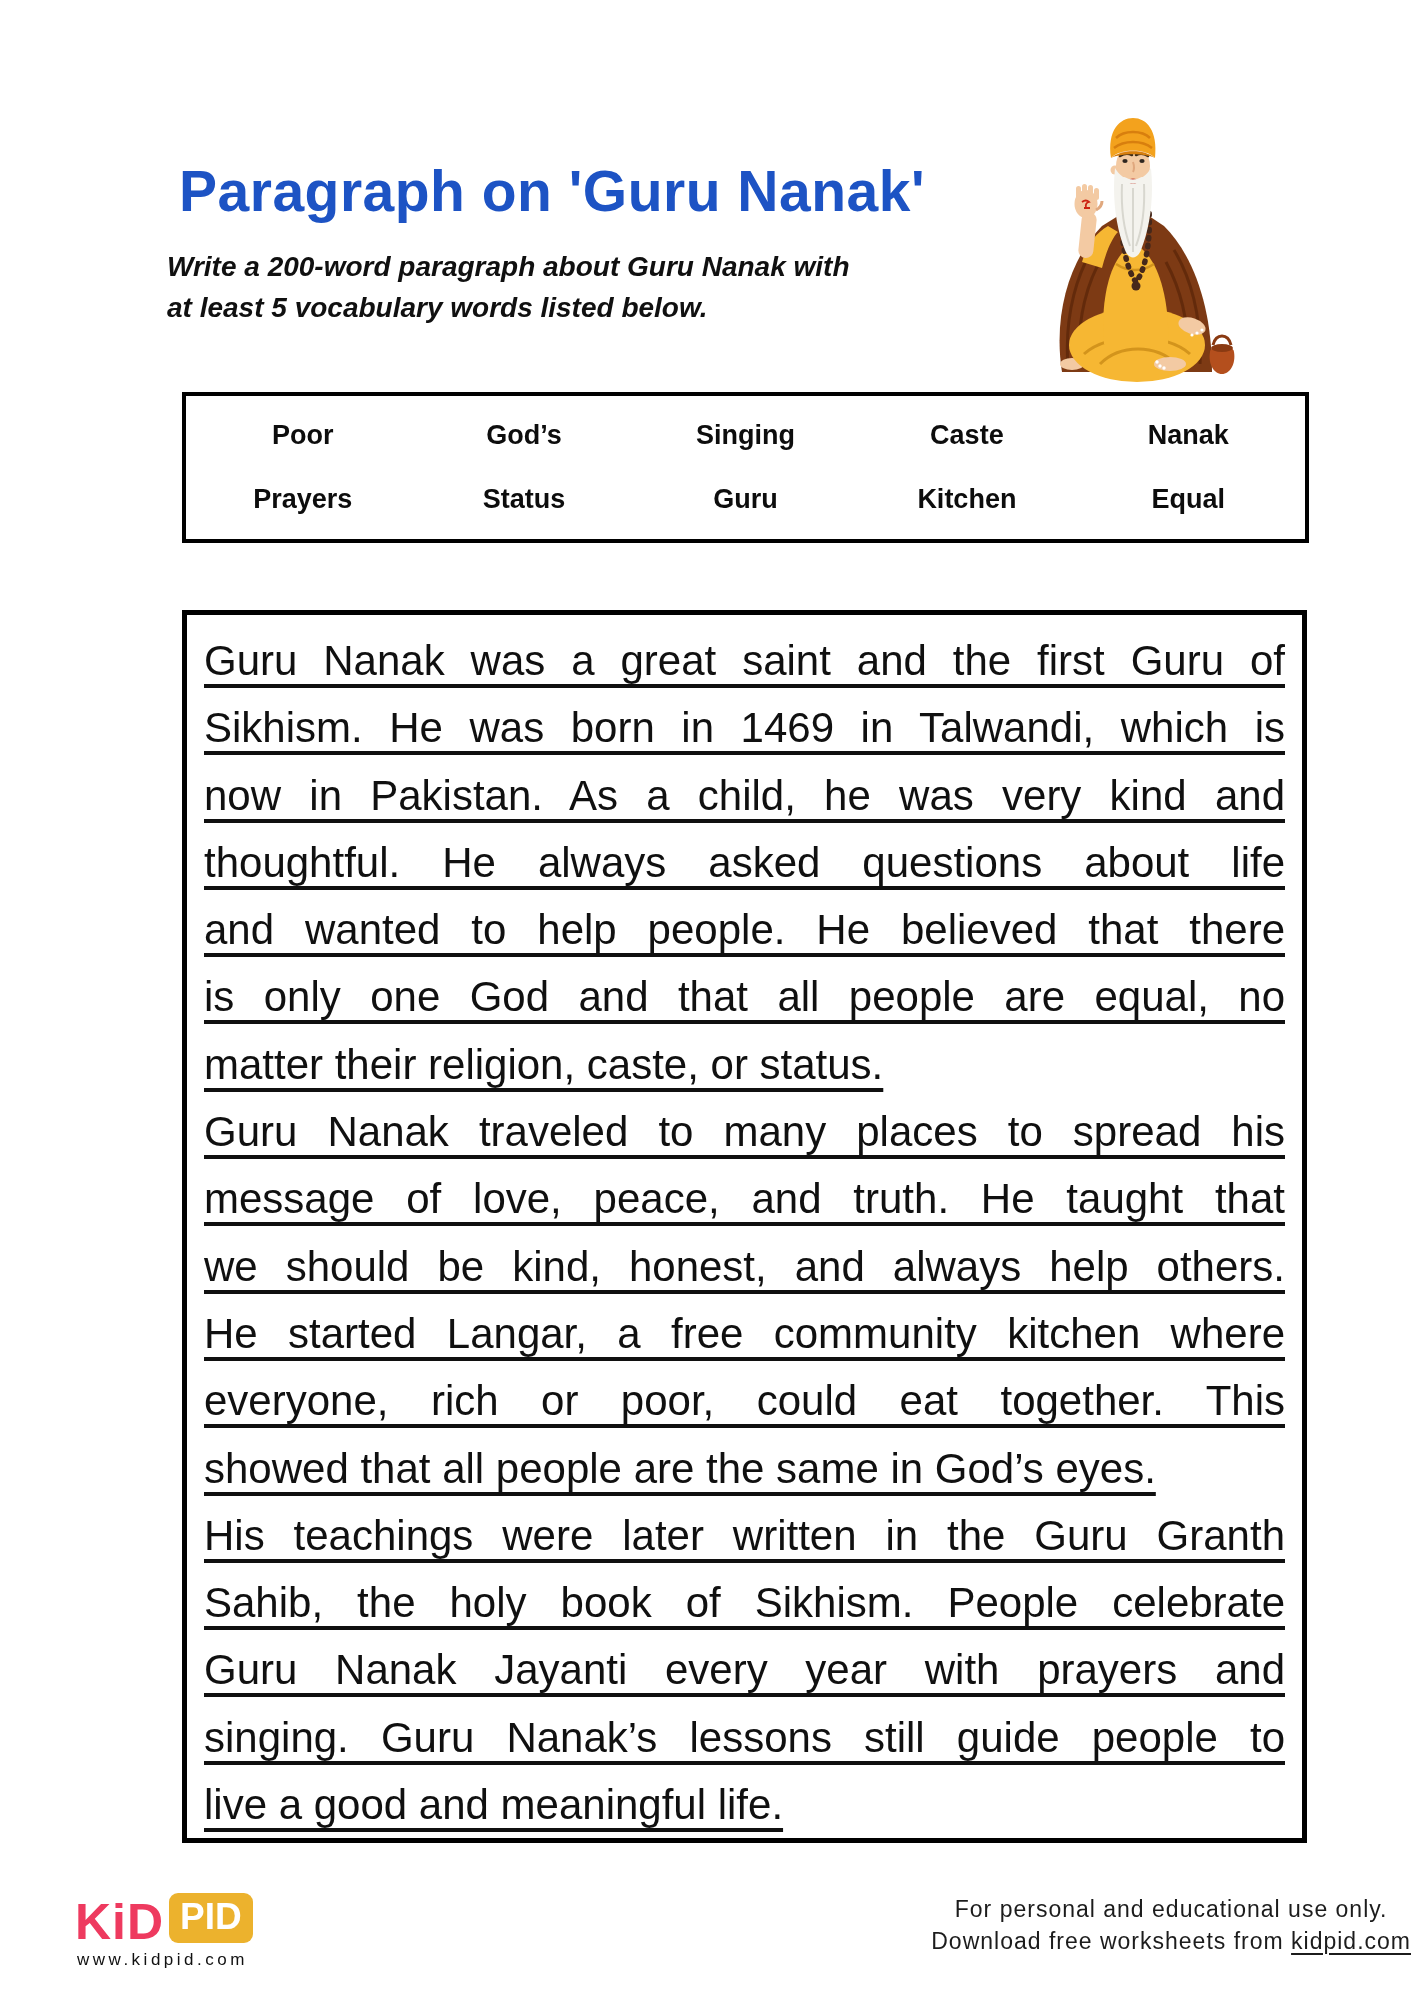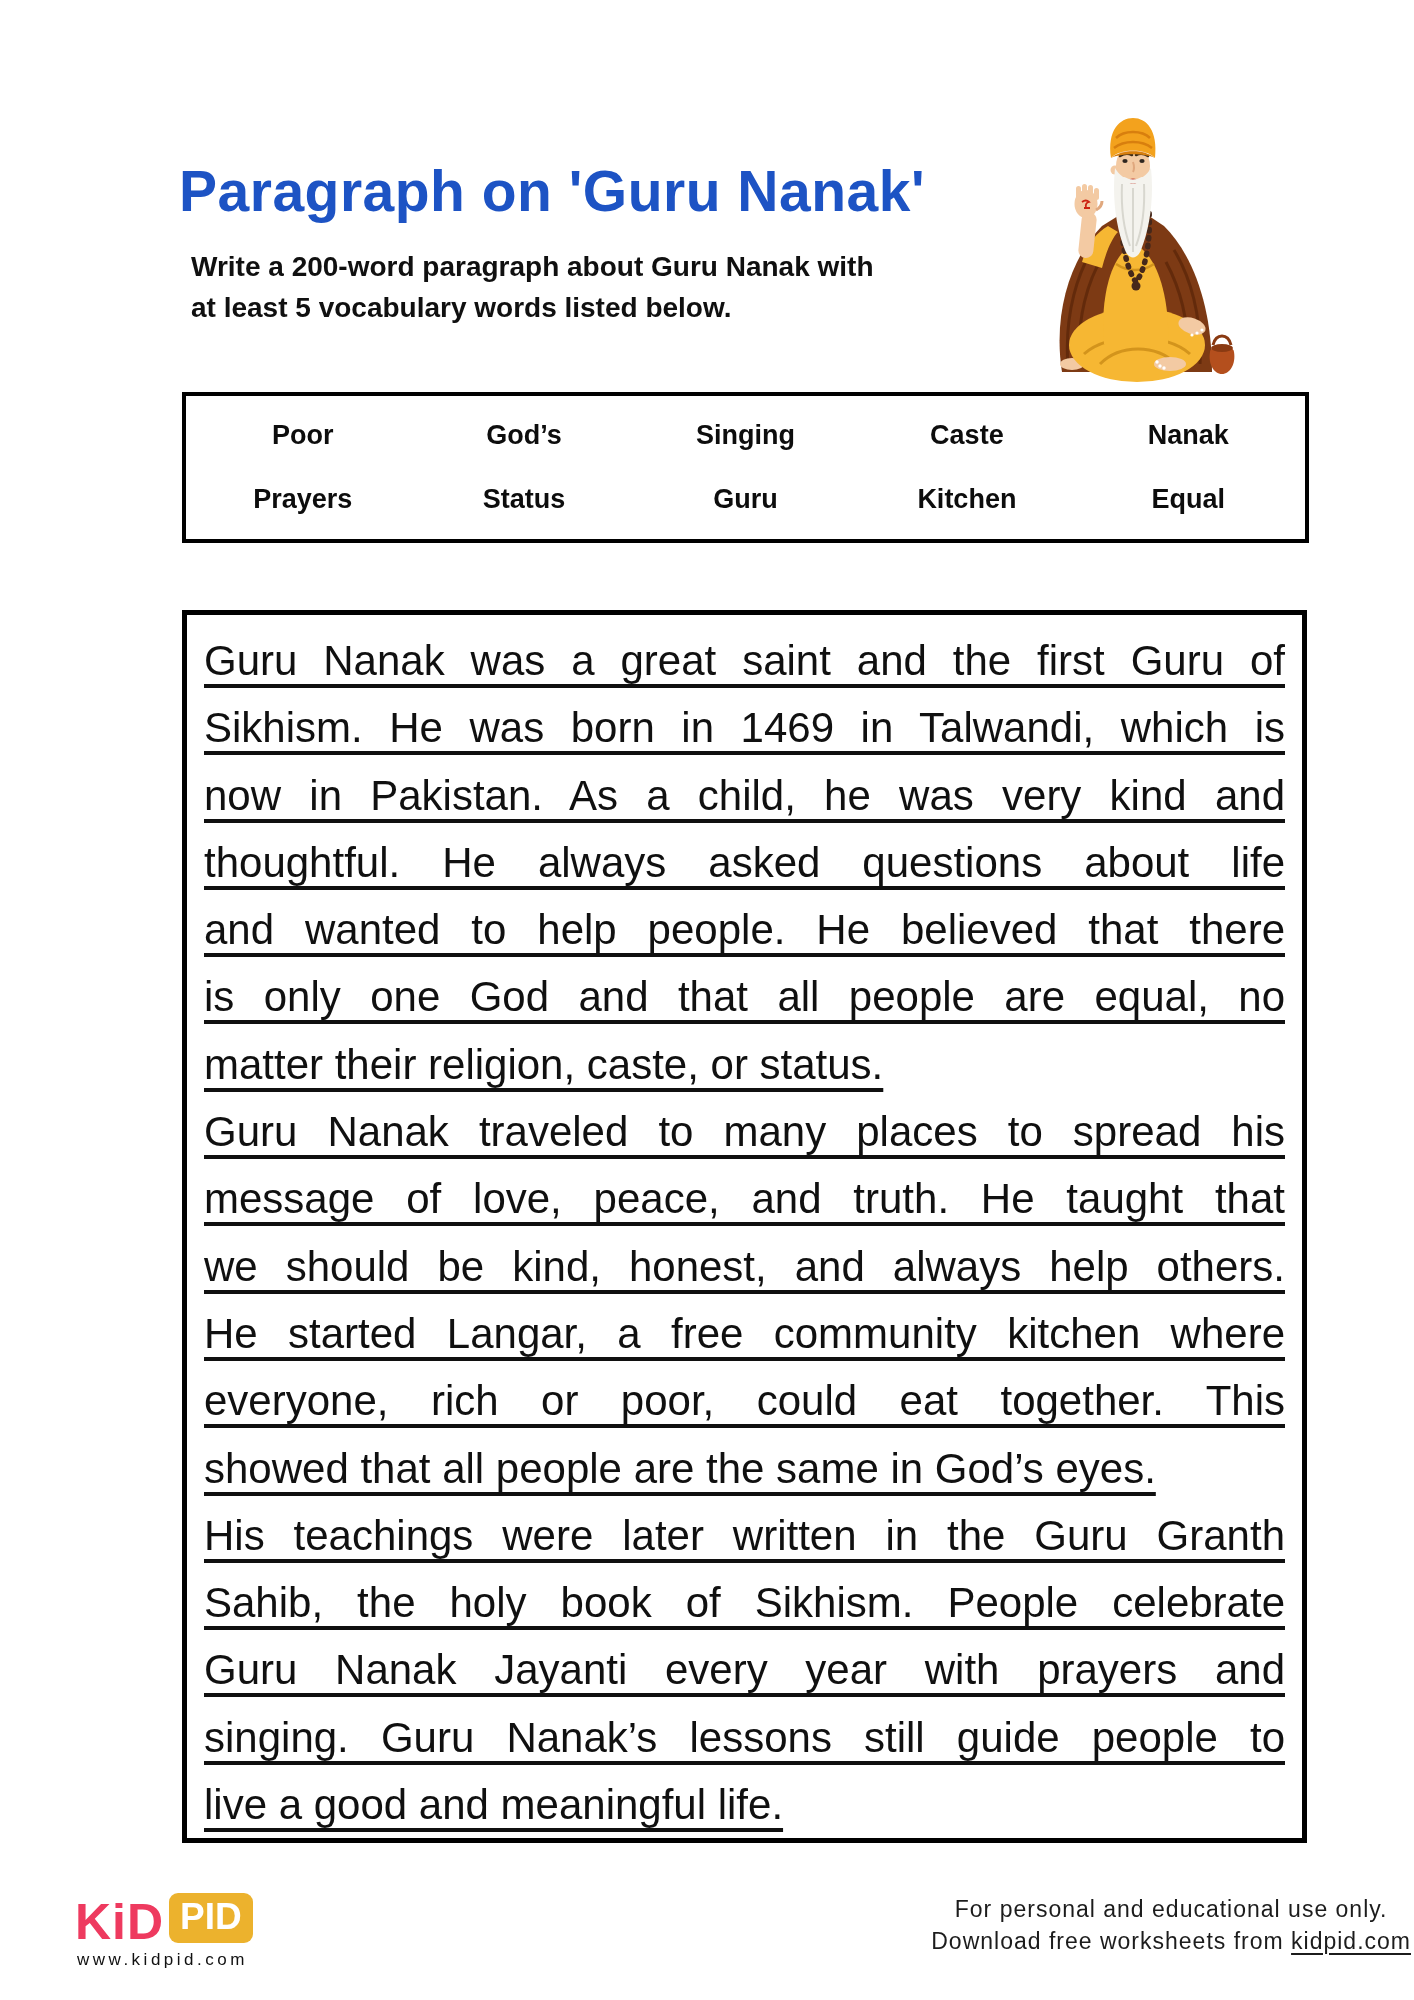--- a/index.html
+++ b/index.html
@@ -8,22 +8,22 @@
     font-family:"Liberation Sans", sans-serif; overflow:hidden;margin-left:39px;
   }
 
   
   .title {
     position:absolute; left:140px; top:156px;
     font-size:57px; line-height:70px; font-weight:800;
     color:var(--title-color,#1d53c4); letter-spacing:0.5px;
   }
   .subtitle {
-    position:absolute; left:152px; top:246px;
-    font-size:28px; line-height:41px; font-weight:700; color:#101010;
+    position:absolute; left:128px; top:246px;
+    font-size:28px; line-height:41px; font-weight:700; color:#101010;font-style:italic;
   }
 
   
   .illustration { position:absolute; left:985px; top:104px; width:224px; height:284px; }
 
   
   .vocab-box {
     position:absolute; left:143px; top:392px; width:1127px; height:151px;
     border:4px solid #000; box-sizing:border-box;
     display:grid; grid-template-columns:repeat(5,1fr); grid-template-rows:1fr 1fr;

